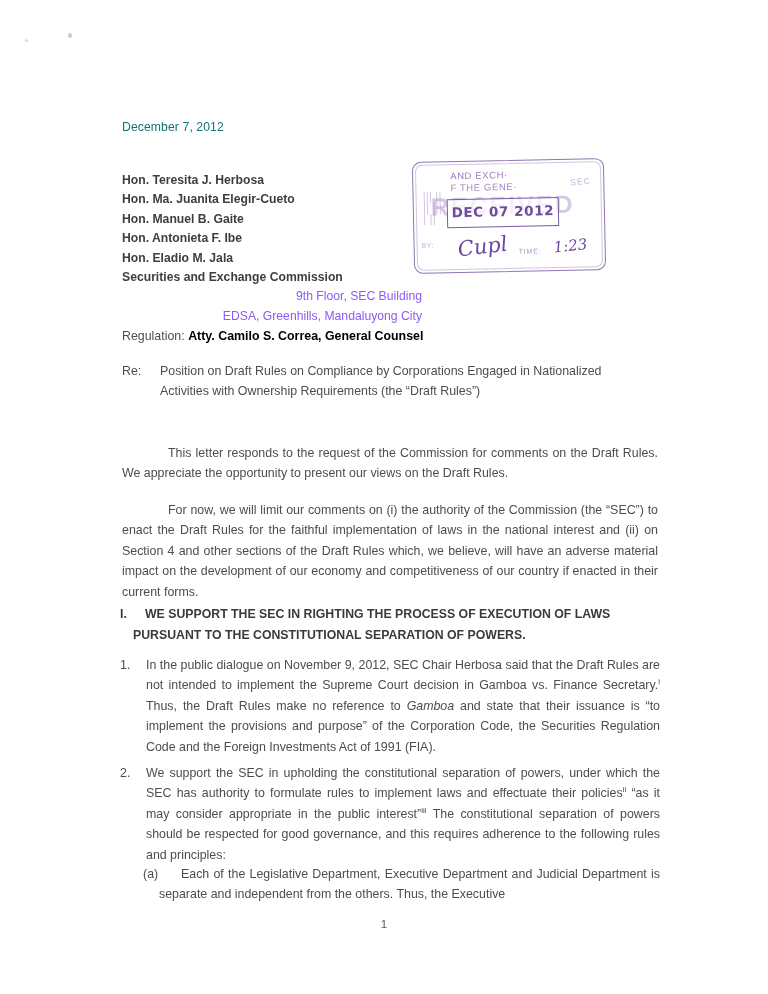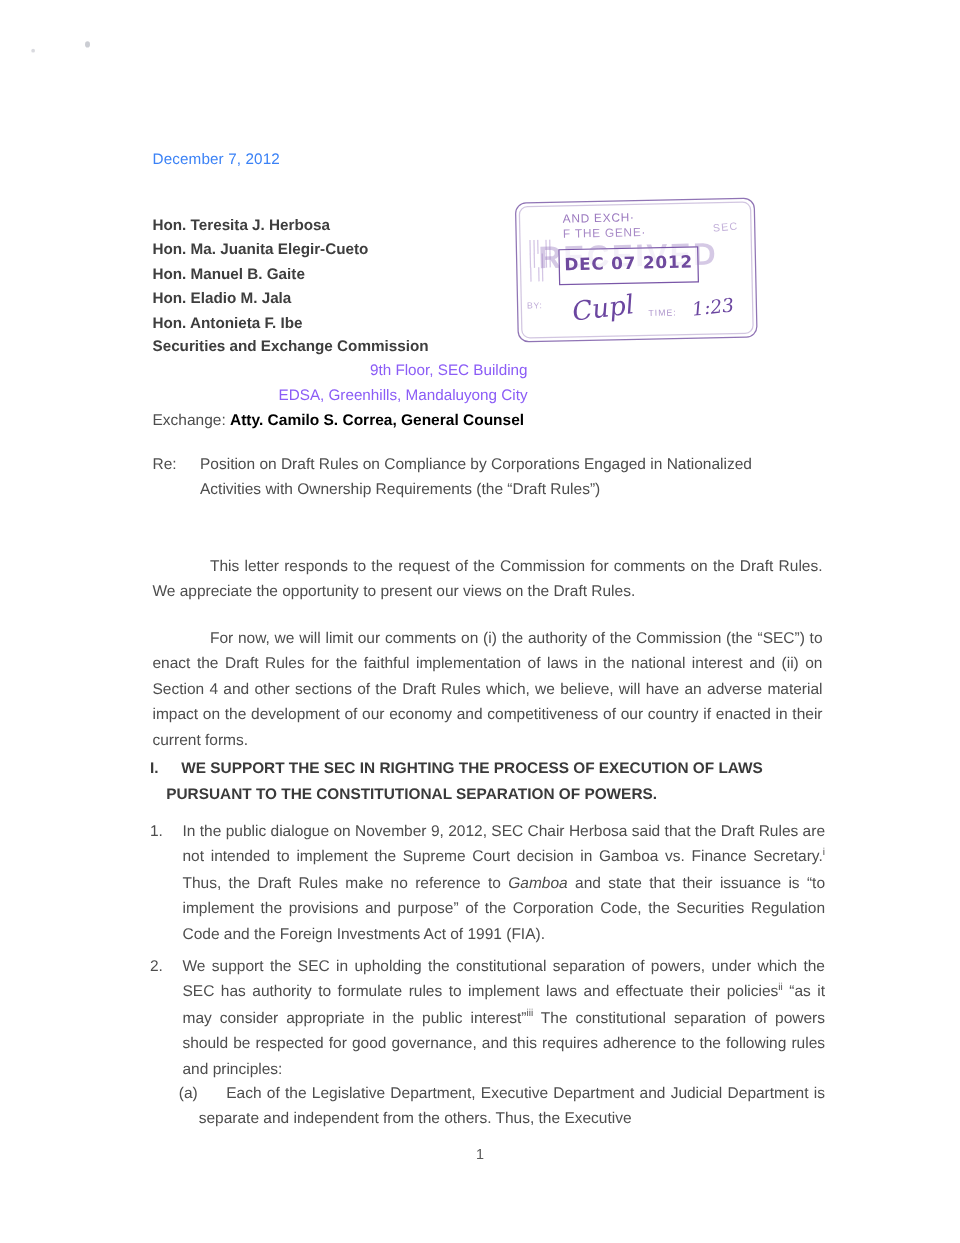--- a/index.html
+++ b/index.html
@@ -26,21 +26,21 @@
   }
   .speckle.s1 { left: 25px; top: 39px; width: 3px; height: 3px; opacity: .55; }
   .speckle.s2 { left: 68px; top: 33px; width: 4px; height: 5px; opacity: .75; }
 
   .date {
     position: absolute;
     left: 122px;
     top: 120px;
     font-size: 12.2px;
     letter-spacing: .1px;
-    color: #3b82f6;
+    color: #0f766e;
     text-align: center;
   }
 
   .addressee {
     position: absolute;
     left: 122px;
     top: 171px;
     width: 300px;
     font-size: 12.2px;
     line-height: 19.4px;
@@ -314,22 +314,22 @@
 
   <div class="speckle s1"></div>
   <div class="speckle s2"></div>
 
   <div class="date">December 7, 2012</div>
 
   <div class="addressee">
     <div class="bold">Hon. Teresita J. Herbosa</div>
     <div class="bold">Hon. Ma. Juanita Elegir-Cueto</div>
     <div class="bold">Hon. Manuel B. Gaite</div>
+    <div class="bold">Hon. Antonieta F. Ibe</div>
     <div class="bold">Hon. Eladio M. Jala</div>
-    <div class="bold">Hon. Antonieta F. Ibe</div>
     <div class="bold">Securities and Exchange Commission</div>
     <div class="plain">9th Floor, SEC Building</div>
     <div class="plain">EDSA, Greenhills, Mandaluyong City</div>
   </div>
 
   <div class="stamp">
     <div class="frame"></div>
     <div class="frame inner"></div>
     <div class="smudge">||| ||<br>|| |||<br>| ||</div>
     <div class="org1">AND EXCH·</div>
@@ -338,21 +338,21 @@
     <div class="received-ghost">RECEIVED</div>
     <div class="datebox"></div>
     <div class="datetext">DEC 07 2012</div>
     <div class="byline">BY:</div>
     <div class="signature">Cupl</div>
     <div class="timelabel">TIME:</div>
     <div class="timeval">1:23</div>
   </div>
 
   <div class="attention">
-    <span class="label">Exchange:</span>
+    <span class="label">Regulation:</span>
     <span class="val">Atty. Camilo S. Correa, General Counsel</span>
   </div>
 
   <div class="re-block">
     <span class="re-label">Re:</span>
     <div class="re-text">
       <span>Position on Draft Rules on Compliance by Corporations Engaged in Nationalized</span>
       <span class="lastline">Activities with Ownership Requirements (the “Draft Rules”)</span>
     </div>
   </div>

